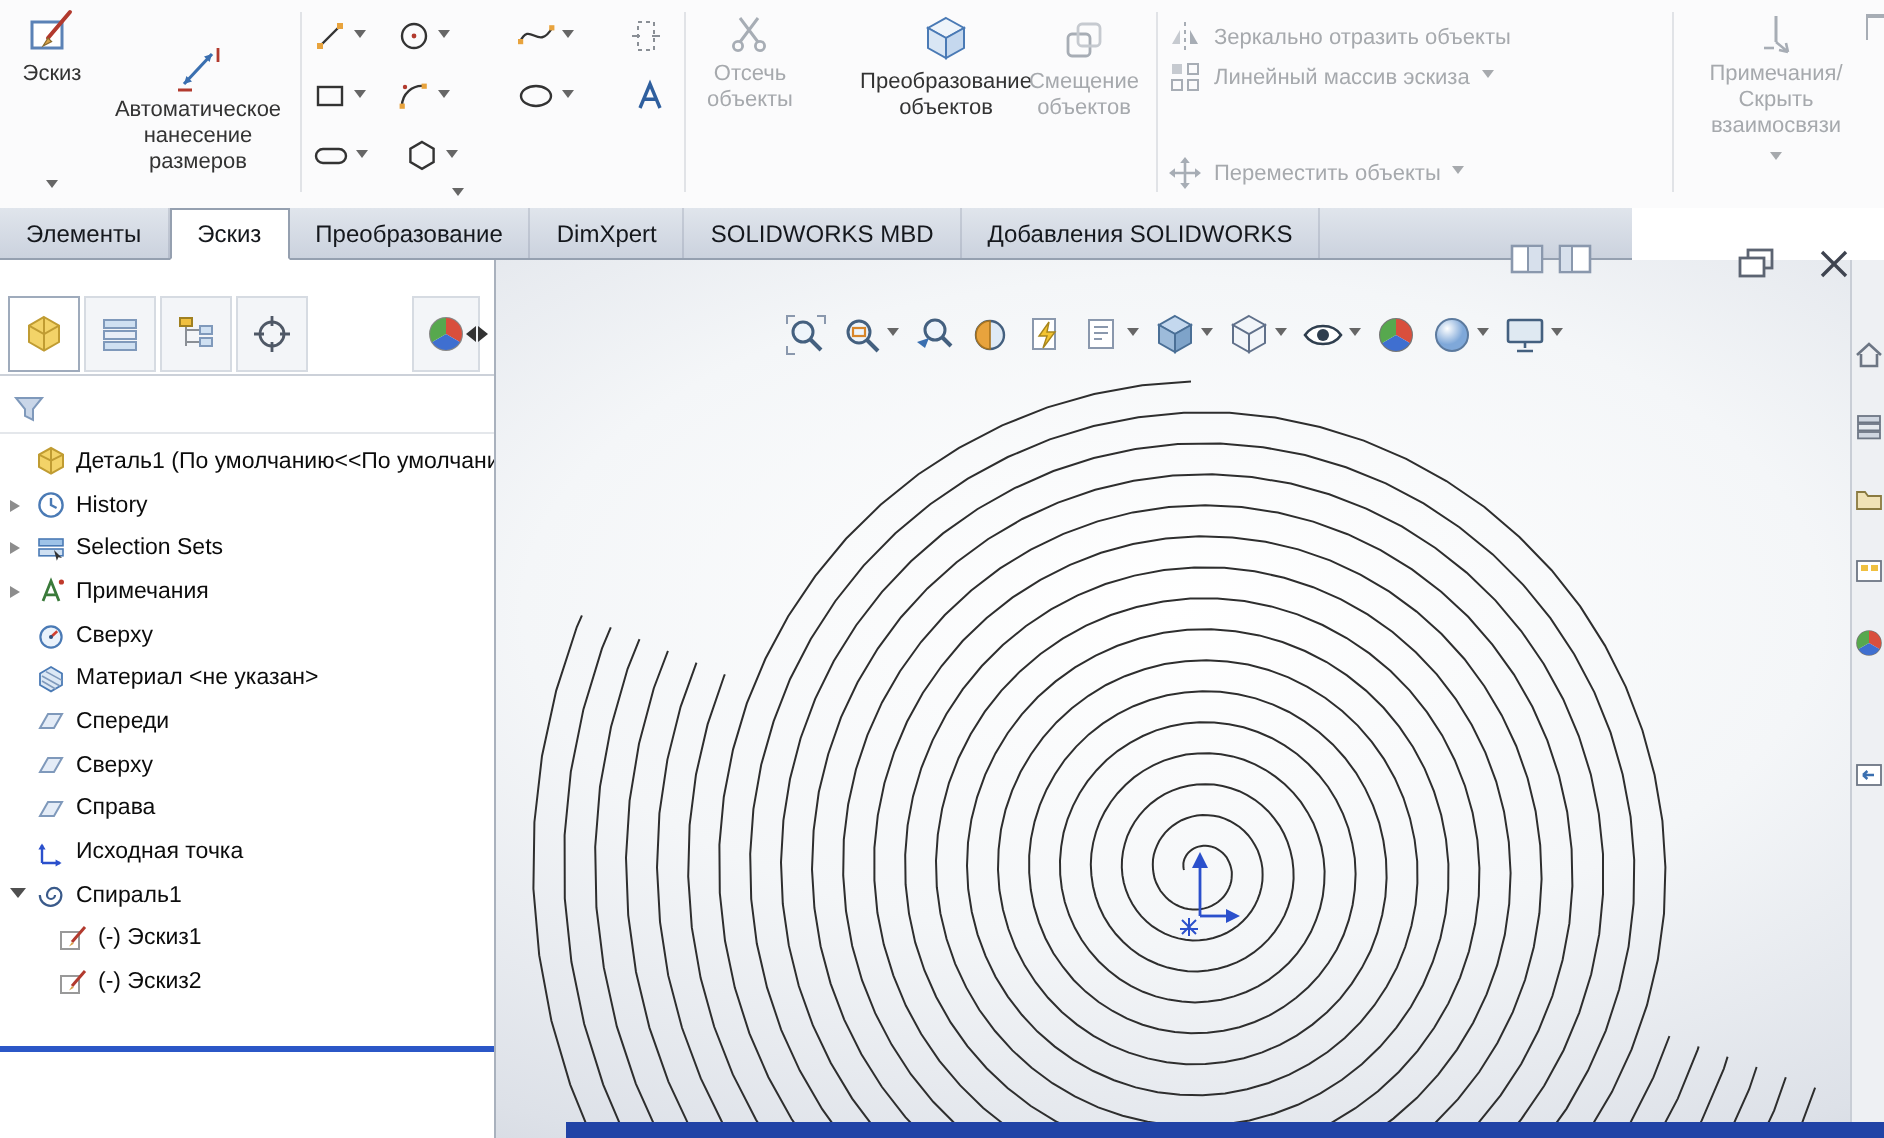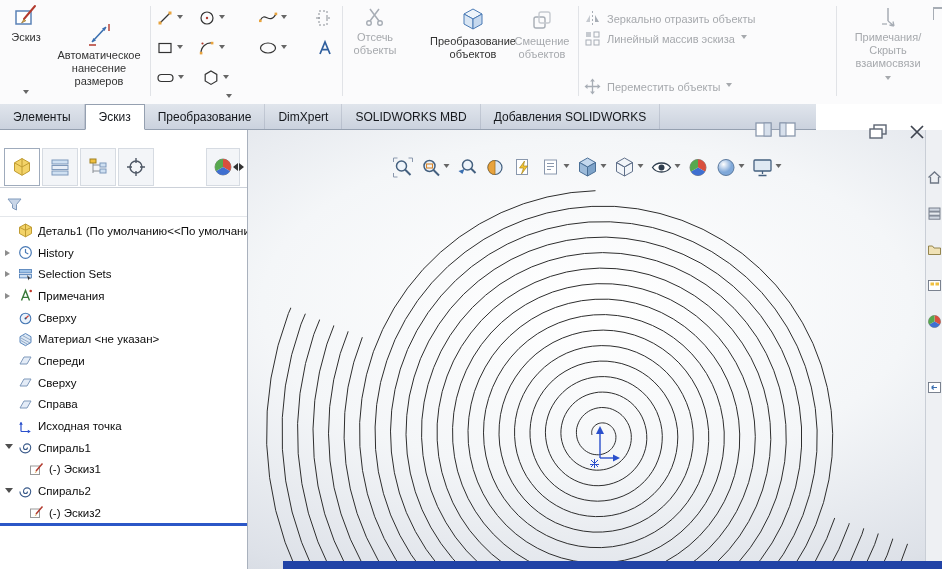--- a/index.html
+++ b/index.html
@@ -437,31 +437,20 @@
       </div>
       <div class="trow indent">
         <span class="ticon">
           <svg width="15" height="15">
               <rect x="1.5" y="4" width="9" height="8.5" fill="#fff" stroke="#999"></rect>
               <path d="M13.5 1.5 L7 9" stroke="#b23a2e" stroke-width="1.5"></path>
               <path d="M7 9 l-1.5 2.3 l2.4 -1.4 Z" fill="#d8a24a"></path>
             </svg>
         </span>
         <span>(-) Эскиз1</span>
-      </div>
-      <div class="trow">
-        <span class="exp">
-            <span class="trid"></span>
-          </span>
-        <span class="ticon">
-          <svg width="15" height="15">
-              <path d="M7.5 7.5 m2 0 a2 2 0 1 1 -4 0 a3.6 3.6 0 1 1 7.2 0 a5.4 5.4 0 1 1 -10.8 0" fill="none" stroke="#3a5a8a" stroke-width="1.1"></path>
-            </svg>
-        </span>
-        <span>Спираль2</span>
       </div>
       <div class="trow indent">
         <span class="ticon">
           <svg width="15" height="15">
               <rect x="1.5" y="4" width="9" height="8.5" fill="#fff" stroke="#999"></rect>
               <path d="M13.5 1.5 L7 9" stroke="#b23a2e" stroke-width="1.5"></path>
               <path d="M7 9 l-1.5 2.3 l2.4 -1.4 Z" fill="#d8a24a"></path>
             </svg>
         </span>
         <span>(-) Эскиз2</span>

